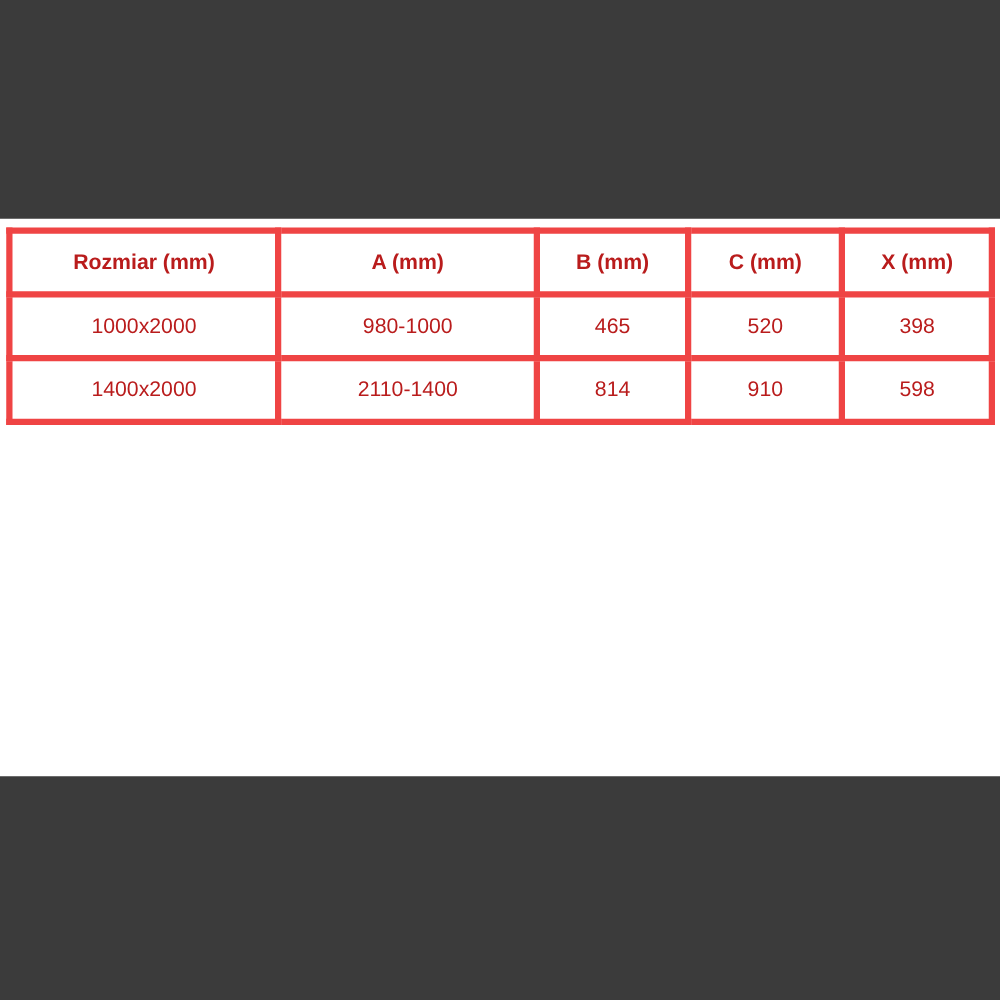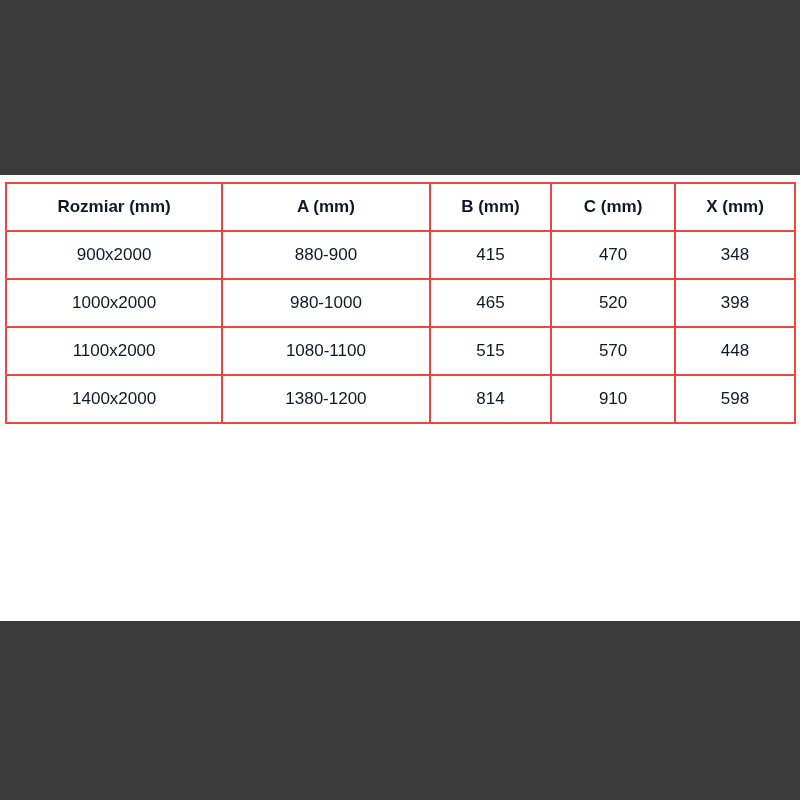--- a/index.html
+++ b/index.html
@@ -25,24 +25,24 @@
     padding: 7px 4px 5px 5px;
   }
   table.spec {
     width: 100%;
     border-collapse: collapse;
     table-layout: fixed;
     background: #ffffff;
   }
   table.spec th,
   table.spec td {
-    border: 2px solid #ef4444;
+    border: 5px solid #ef4444;
     text-align: center;
     vertical-align: middle;
-    color: #0f172a;
+    color: #b91c1c;
     font-size: 17px;
     height: 46px;
     padding: 0;
     overflow: hidden;
     white-space: nowrap;
   }
   table.spec th {
     font-weight: bold;
     font-size: 17px;
   }
@@ -68,42 +68,28 @@
       <tr>
           <th>Rozmiar (mm)</th>
           <th>A (mm)</th>
           <th>B (mm)</th>
           <th>C (mm)</th>
           <th>X (mm)</th>
         </tr>
     </thead>
     <tbody>
         <tr>
-          <td>900x2000</td>
-          <td>880-900</td>
-          <td>415</td>
-          <td>470</td>
-          <td>348</td>
-        </tr>
-        <tr>
           <td>1000x2000</td>
           <td>980-1000</td>
           <td>465</td>
           <td>520</td>
           <td>398</td>
         </tr>
         <tr>
-          <td>1100x2000</td>
-          <td>1080-1100</td>
-          <td>515</td>
-          <td>570</td>
-          <td>448</td>
-        </tr>
-        <tr>
           <td>1400x2000</td>
-          <td>1380-1200</td>
+          <td>2110-1400</td>
           <td>814</td>
           <td>910</td>
           <td>598</td>
         </tr>
       </tbody>
   </table>
 </div>
 
 </body></html>

